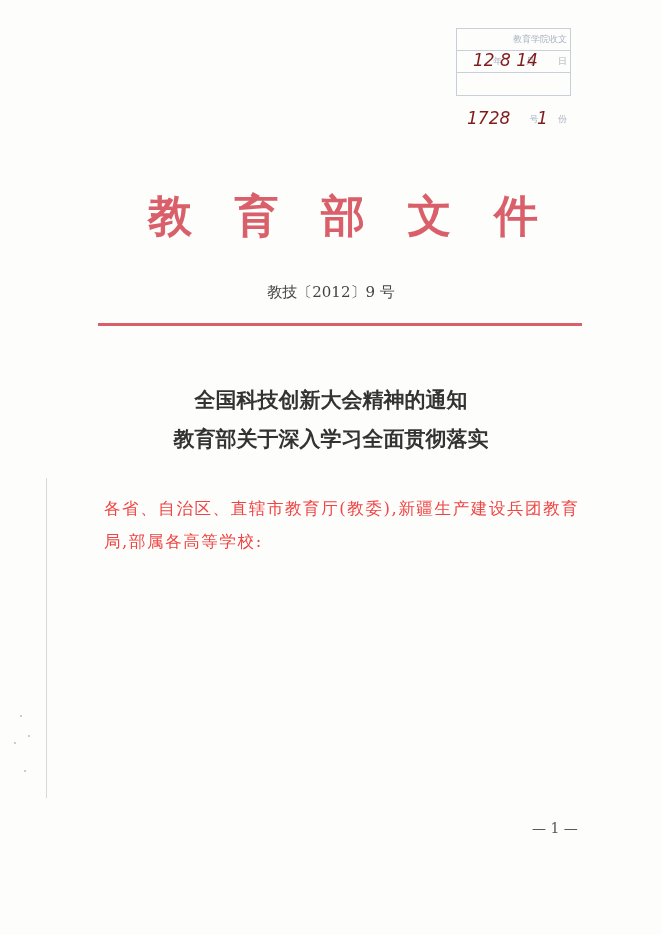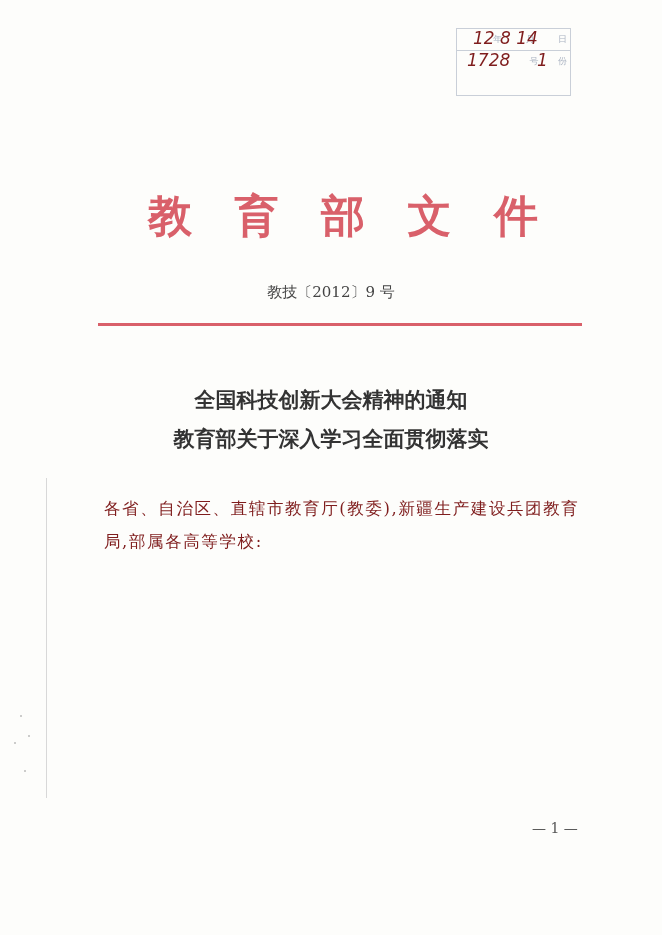--- a/index.html
+++ b/index.html
@@ -14,21 +14,21 @@
     border-right:1px solid #d8d8d8;
   }
   .stamp {
     position:absolute; left:456px; top:28px; width:113px; height:66px;
     border:1px solid #c9cfd8; color:#aab3c2; font-size:9px;
   }
   .stamp .row {
     height:21px; border-bottom:1px solid #c9cfd8; position:relative;
     display:flex; align-items:center; justify-content:space-between; padding:0 3px;
   }
-  .stamp .row:last-child { border-bottom:none; }
+  .stamp .row:last-child { border-bottom:none;margin-top:36px; }
   .stamp .hand {
     position:absolute; font-family:"DejaVu Sans", sans-serif; color:#7f1d1d;
     font-size:17px; font-style:italic; top:-1px;
   }
   .header-title {
     position:absolute; top:187px; left:148px; width:390px;
     display:flex; justify-content:space-between;
     color:#d9606a; font-size:44px; font-weight:bold; letter-spacing:0;
     font-family:"DejaVu Serif", serif;
   }
@@ -39,40 +39,44 @@
   .red-rule {
     position:absolute; top:323px; left:98px; width:484px; height:3px;
     background:#d9606a;
   }
   .doc-title {
     position:absolute; top:380px; left:0; width:662px; text-align:center;
     font-size:21px; font-weight:bold; color:#333; line-height:39px;
   }
   .body-text {
     position:absolute; top:493px; left:104px; width:500px;
-    font-size:16.5px; line-height:32.5px; color:#7f1d1d;
+    font-size:16.5px; line-height:32.5px; color:#ef4444;
     letter-spacing:1.6px;
   }
   .body-text p { margin:0; }
   .body-text .indent { text-indent:2em; }
   .page-number {
     position:absolute; top:820px; left:532px; font-size:14px; color:#555;
   }
   .speck { position:absolute; width:2px; height:2px; background:#bbb; border-radius:1px; }
 </style>
 </head>
 <body>
 
 <div class="left-edge"></div>
 <span class="speck" style="left:20px;top:715px"></span>
 <span class="speck" style="left:28px;top:735px"></span>
 <span class="speck" style="left:14px;top:742px"></span>
 <span class="speck" style="left:24px;top:770px"></span>
 
 <div class="stamp">
+  <div class="row">
+    <span></span>
+    <span>教育学院收文</span>
+  </div>
   <div class="row">
     <span class="hand" style="left:16px">12 8 14</span>
     <span></span>
     <span style="margin-left:10px">年</span>
     <span>月</span>
     <span>日</span>
   </div>
   <div class="row">
     <span class="hand" style="left:10px">1728</span>
     <span class="hand" style="left:80px">1</span>

